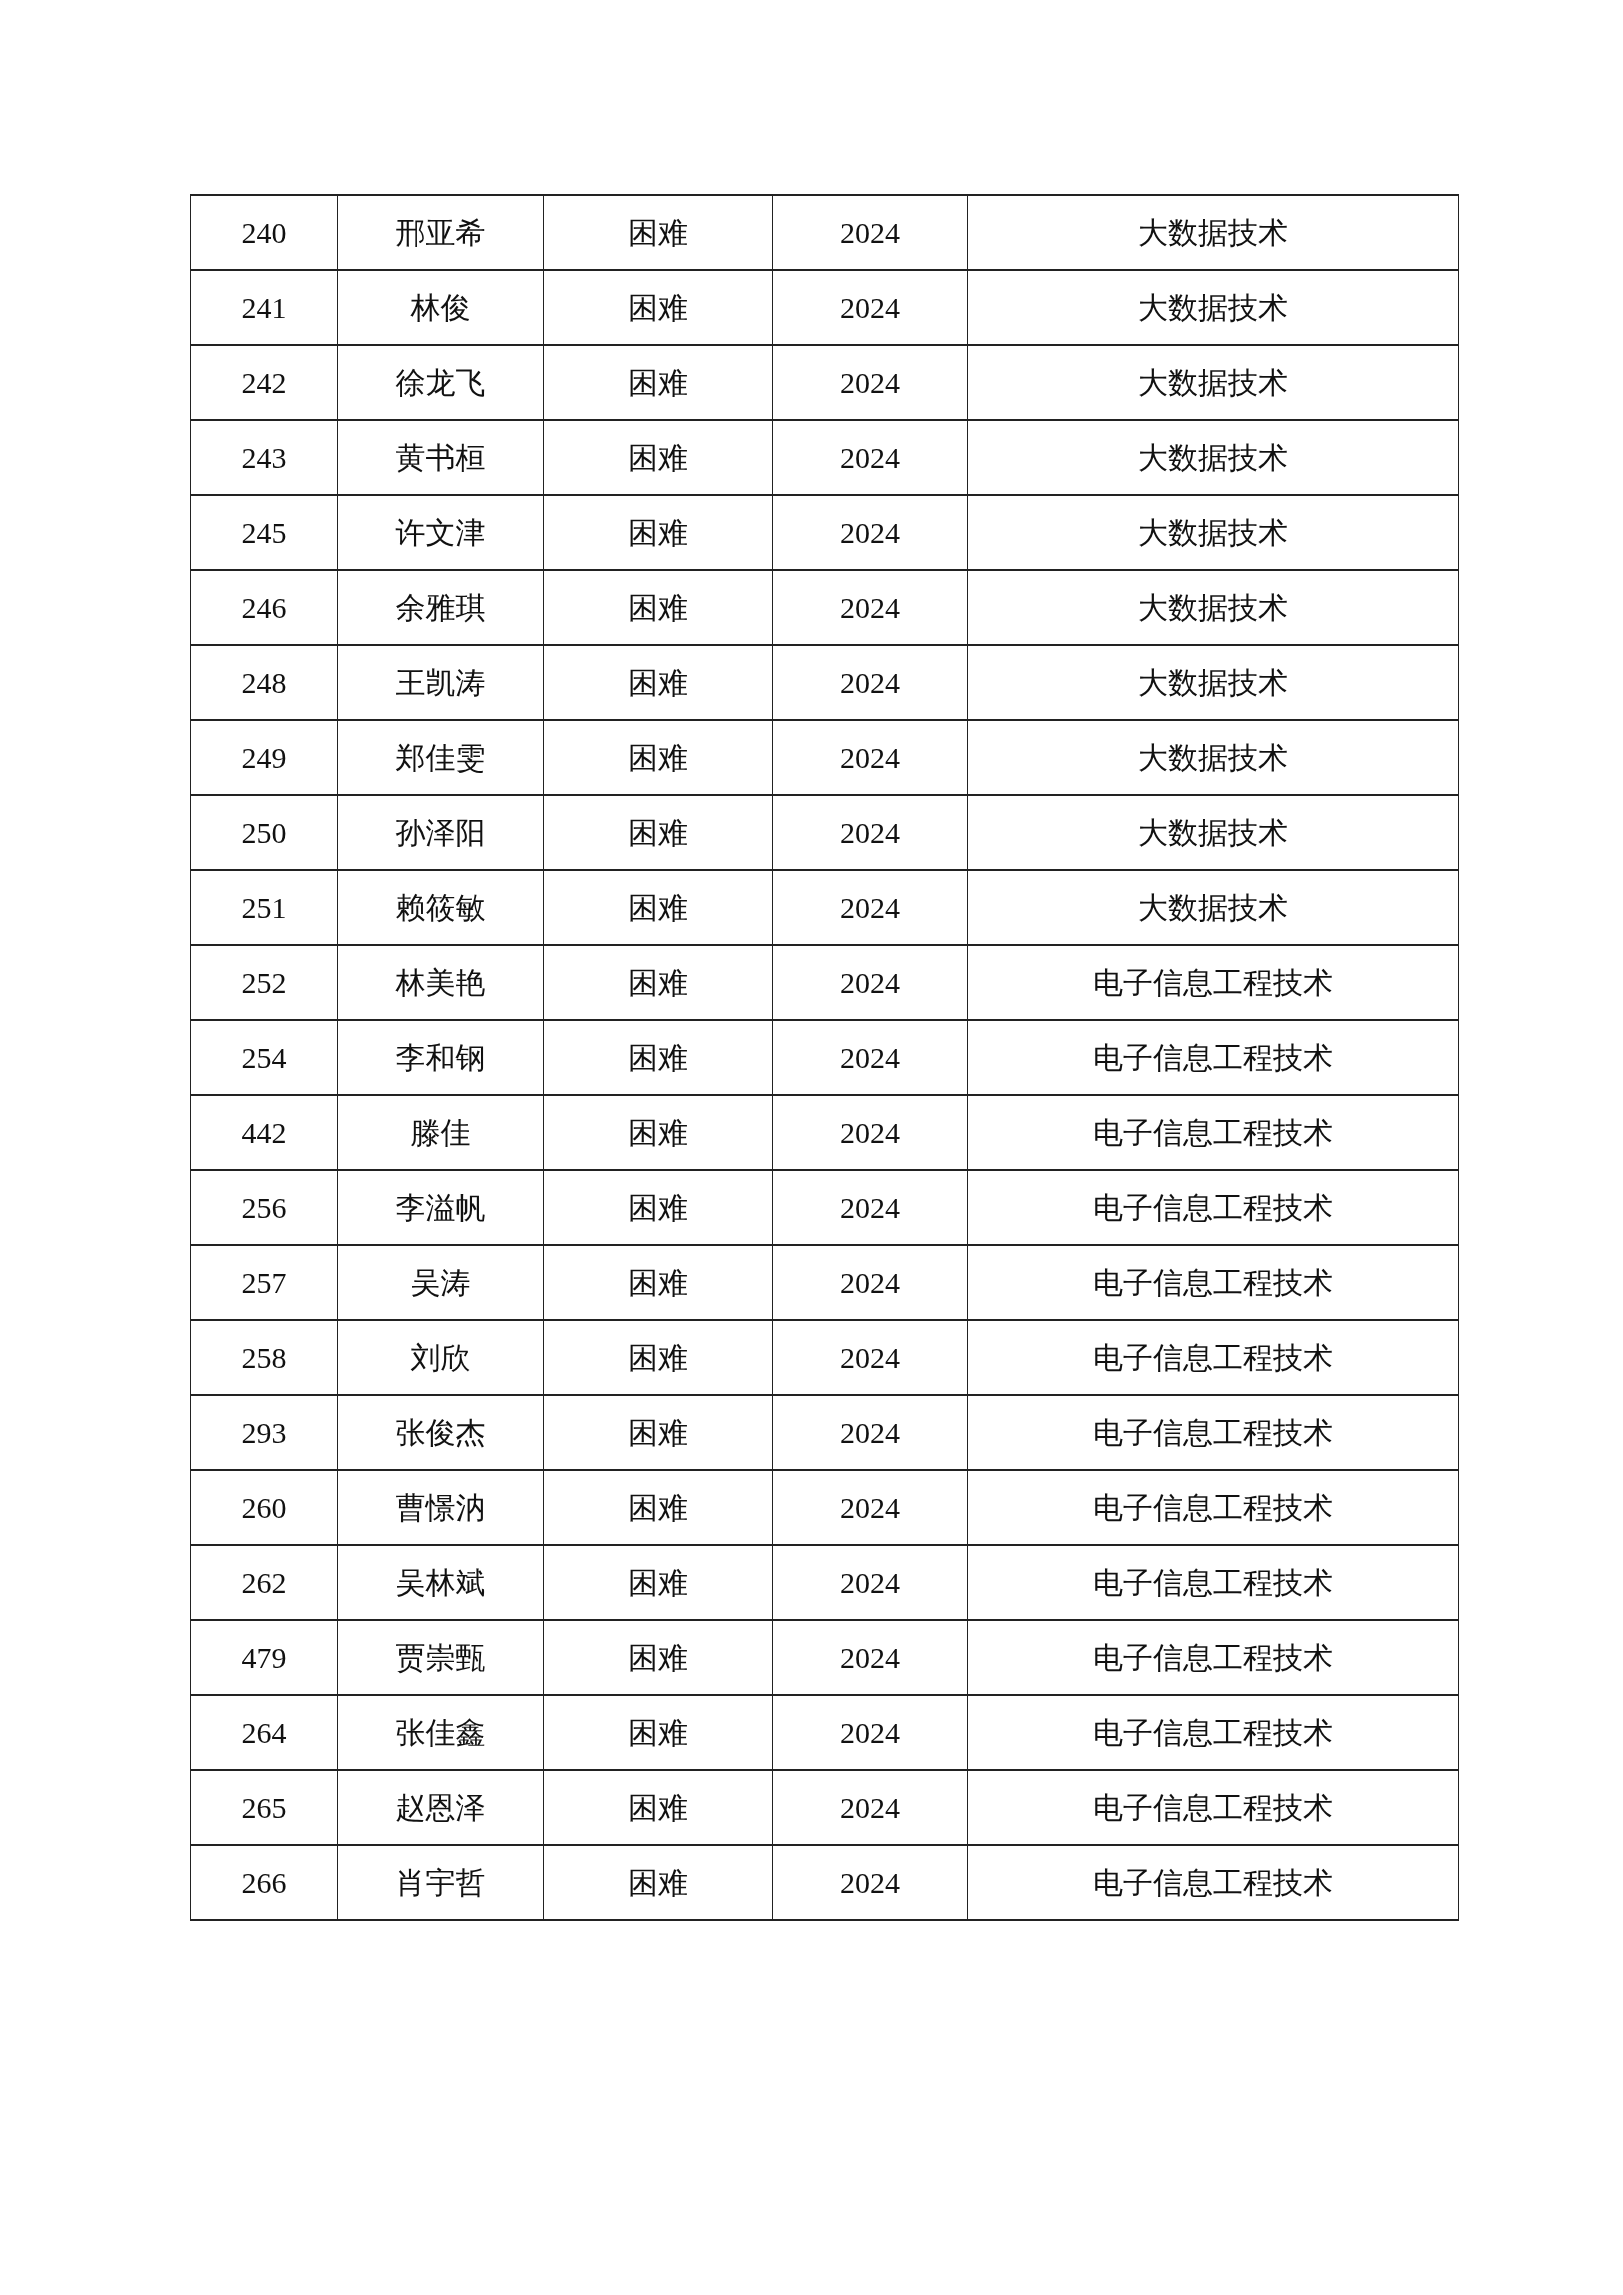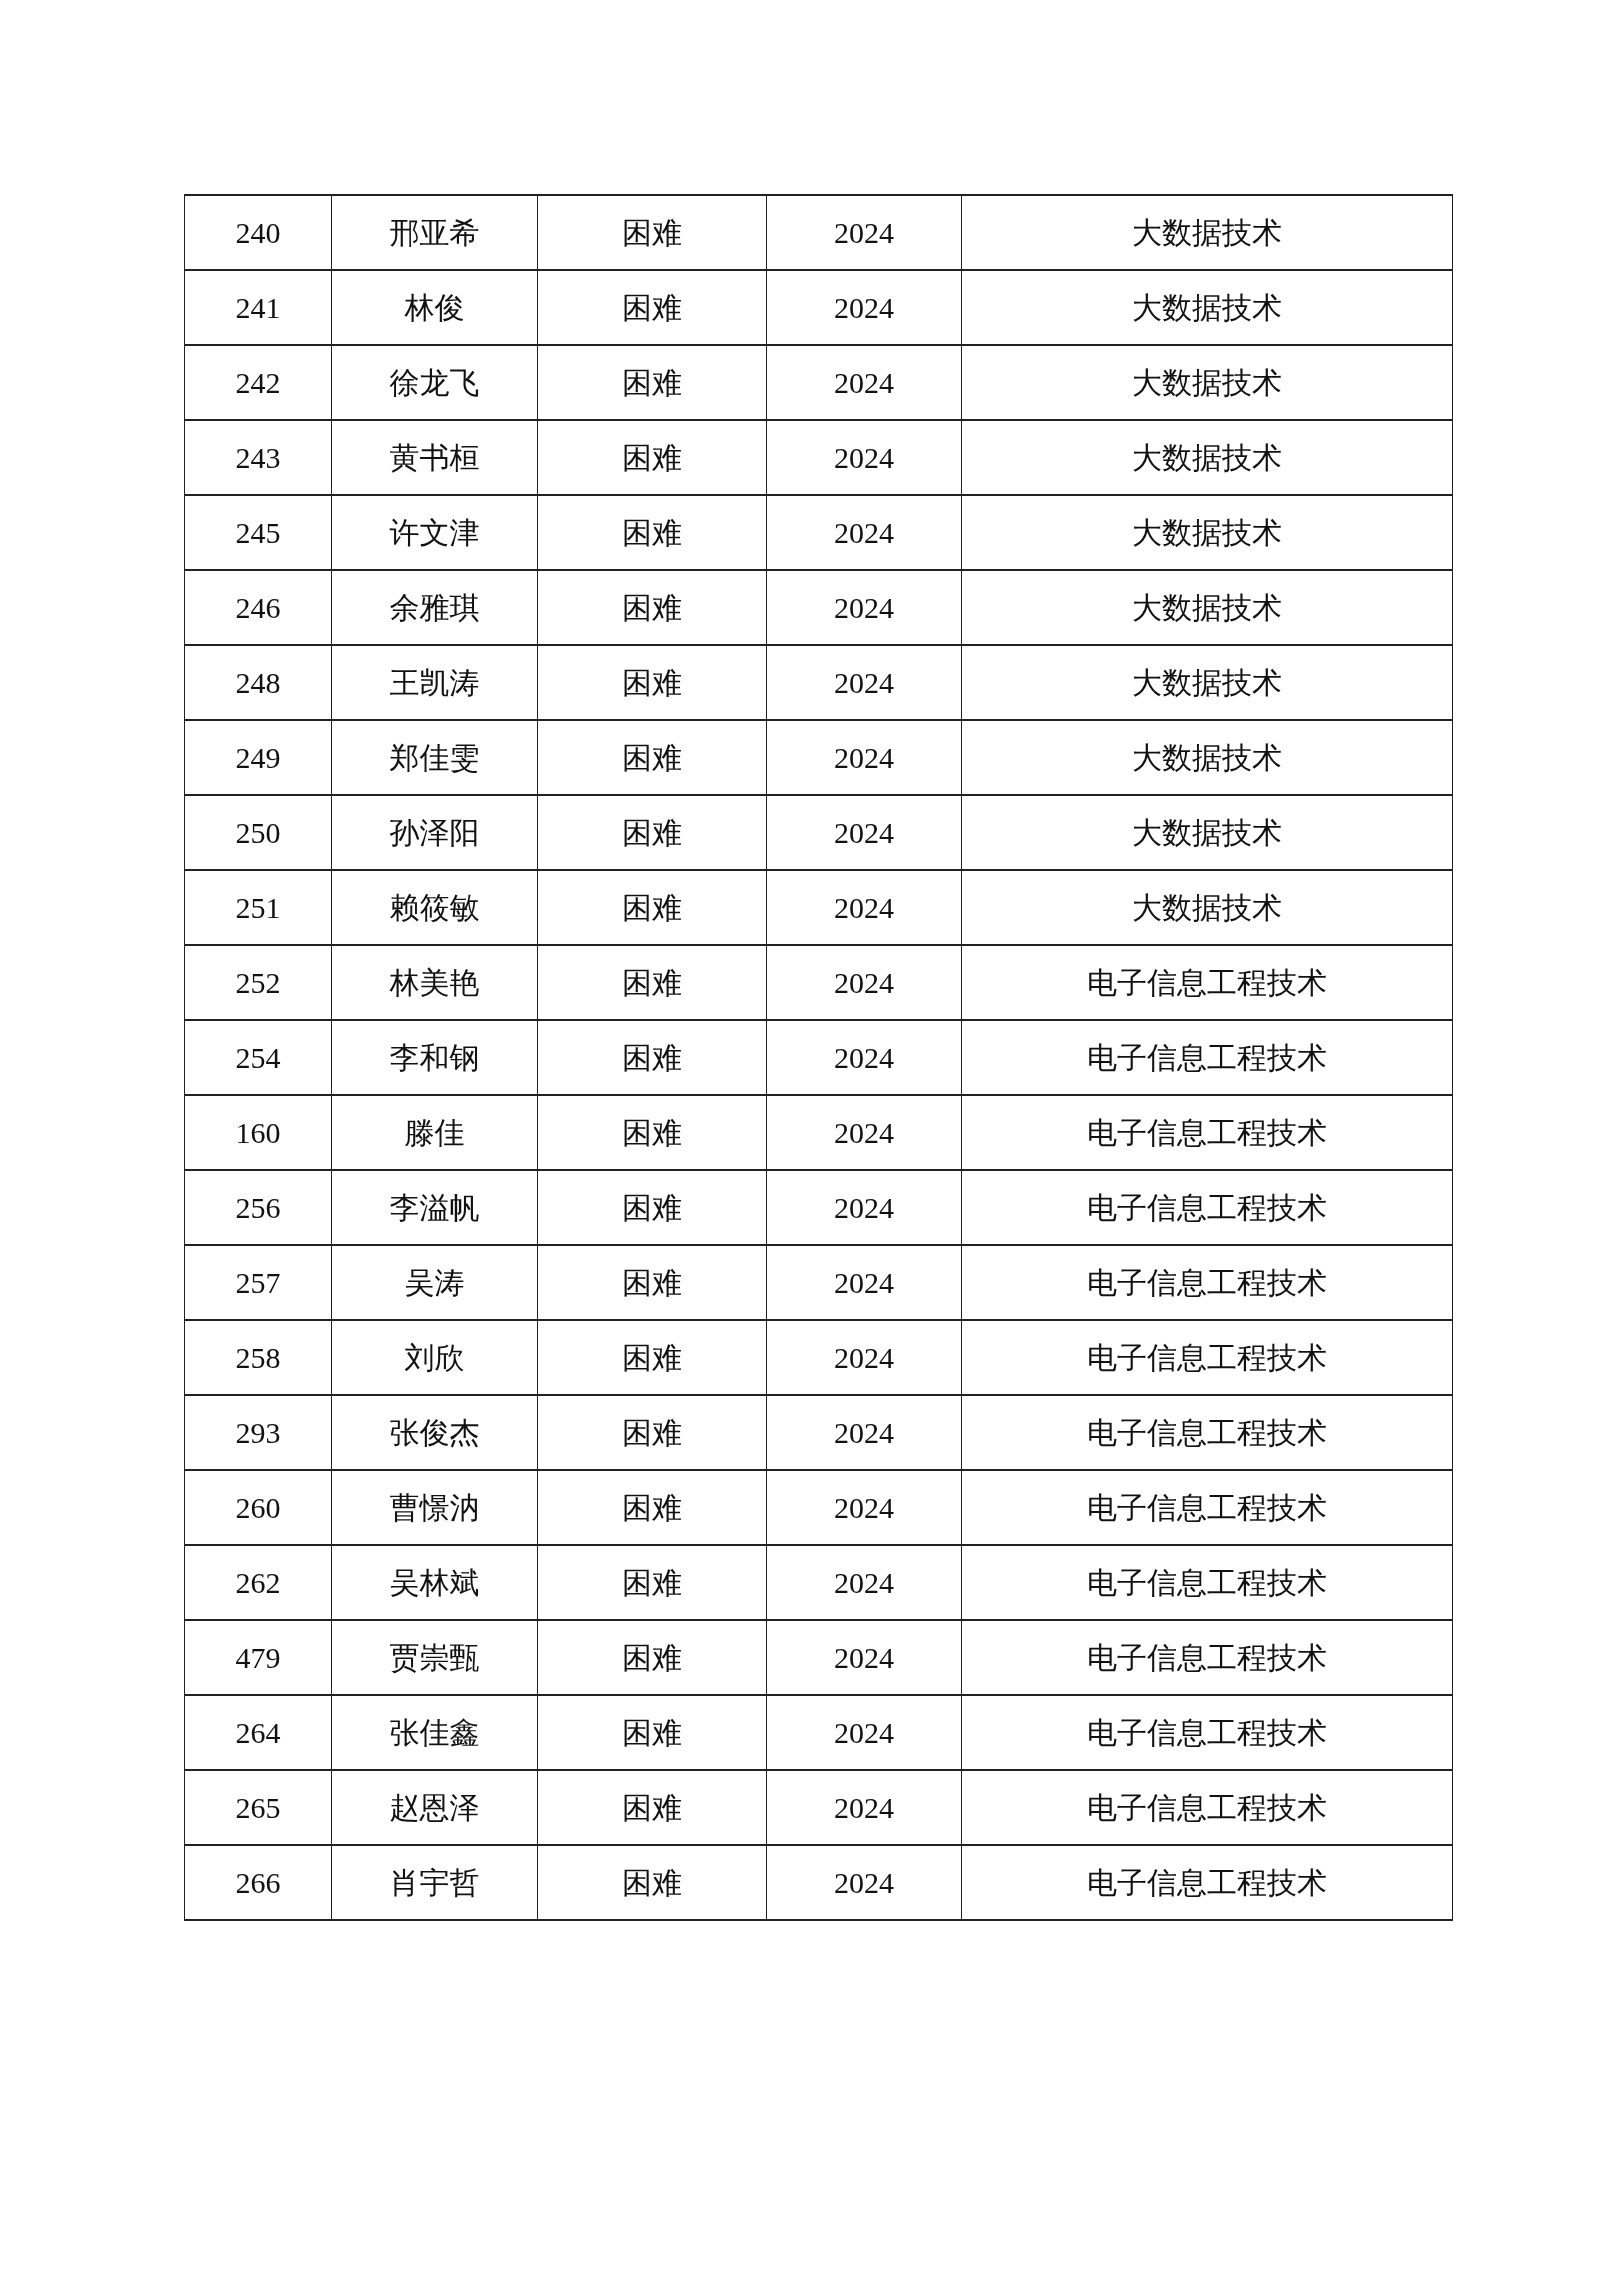--- a/index.html
+++ b/index.html
@@ -14,21 +14,21 @@
     font-family: "Liberation Serif", "DejaVu Serif", serif;
     color: #111111;
   }
   .page {
     position: absolute;
     inset: 0;
     background: #ffffff;
   }
   table.roster {
     position: absolute;
-    left: 184px;
+    left: 190px;
     top: 194px;
     width: 1268px;
     border-collapse: collapse;
     table-layout: fixed;
     font-family: Liberation Serif, serif;
   }
   table.roster td {
     border-left: 1.6px solid #222222;
     border-right: 1.6px solid #222222;
     border-top: 2.4px solid #222222;
@@ -140,21 +140,21 @@
           <td>电子信息工程技术</td>
         </tr>
         <tr>
           <td>254</td>
           <td>李和钢</td>
           <td>困难</td>
           <td>2024</td>
           <td>电子信息工程技术</td>
         </tr>
         <tr>
-          <td>160</td>
+          <td>442</td>
           <td>滕佳</td>
           <td>困难</td>
           <td>2024</td>
           <td>电子信息工程技术</td>
         </tr>
         <tr>
           <td>256</td>
           <td>李溢帆</td>
           <td>困难</td>
           <td>2024</td>

